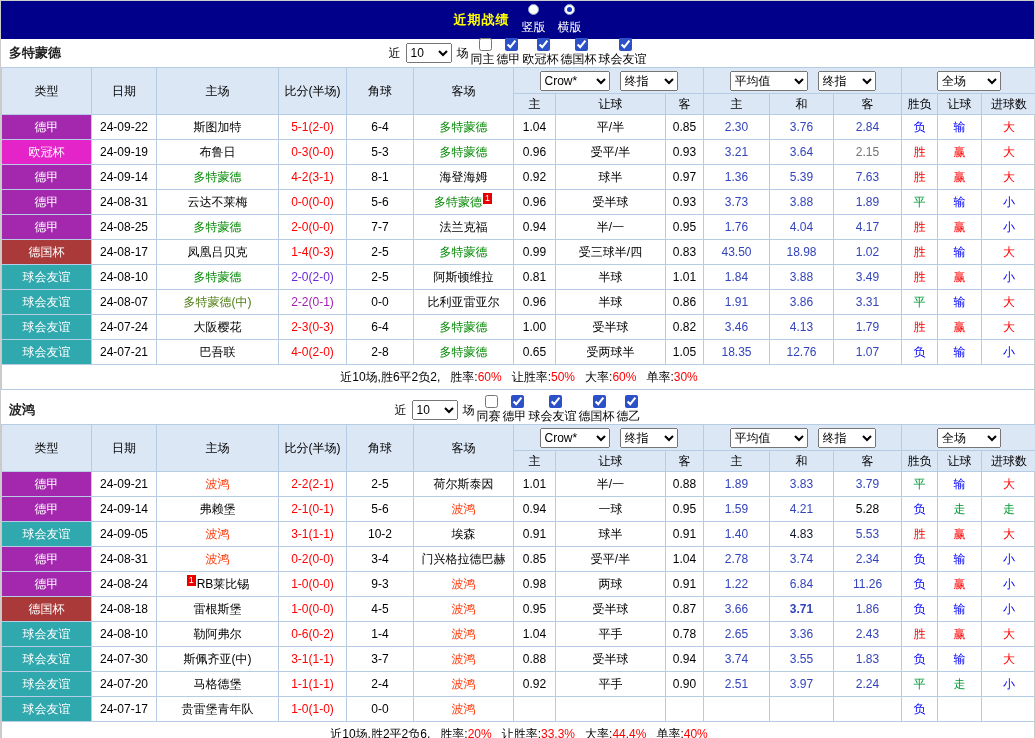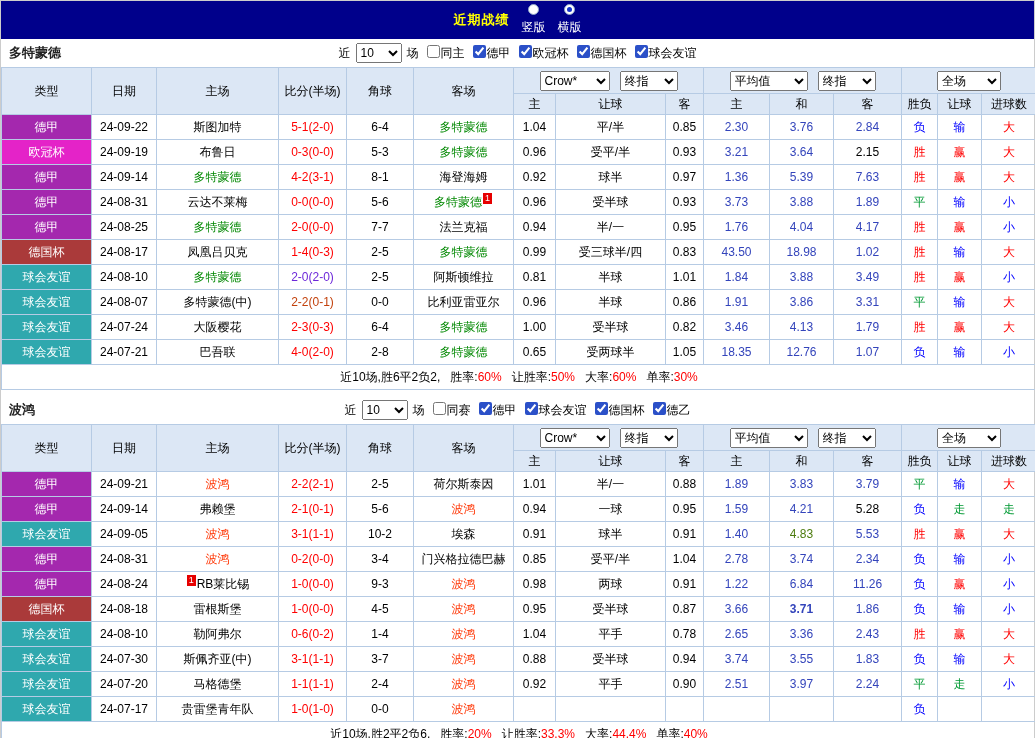--- a/index.html
+++ b/index.html
@@ -29,21 +29,21 @@
   }
 
   
   .team-section + .team-section { margin-top: 6px; }
   .section-titlebar { height: 28px; display: flex; align-items: center; position: relative; background: #fff; }
   .team-name { font-weight: bold; padding-left: 8px; font-size: 13px; color: #222; }
   .filter-controls {
     position: absolute; left: 50%; transform: translateX(-50%);
     display: flex; align-items: center; white-space: nowrap; gap: 2px;
   }
-  .cb-opt { display: inline-flex; align-items: flex-start; cursor: pointer; }
+  .cb-opt { display: inline-flex; align-items: center; cursor: pointer; flex-direction: column; }
   input[type="checkbox"] { accent-color: #2b50c8; width: 13px; height: 13px; margin: 0 1px 0 6px; }
 
   
   table { width: 100%; border-collapse: collapse; table-layout: fixed; }
   th, td {
     border: 1px solid #B6CBE4; text-align: center; height: 25px;
     padding: 0 2px; overflow: hidden; white-space: nowrap; font-weight: normal;
   }
   thead th { background: #DCE7F5; height: 26px; }
   thead tr.sub th { height: 21px; }
@@ -164,21 +164,21 @@
               <td>24-09-19</td>
               <td><span>布鲁日</span></td>
               <td style="color: rgb(255, 0, 0);">0-3(0-0)</td>
               <td>5-3</td>
               <td><span style="color: rgb(0, 136, 0);">多特蒙德</span></td>
               <td>0.96</td>
               <td>受平/半</td>
               <td>0.93</td>
               <td style="color: rgb(51, 68, 187);">3.21</td>
               <td style="color: rgb(51, 68, 187);">3.64</td>
-              <td style="color: #000000;">2.15</td>
+              <td style="color: #737373;">2.15</td>
               <td style="color: rgb(255, 0, 0);">胜</td>
               <td style="color: rgb(255, 0, 0);">赢</td>
               <td style="color: rgb(255, 0, 0);">大</td>
             </tr>
             <tr>
               <td class="badge" style="background: rgb(164, 40, 174);">德甲</td>
               <td>24-09-14</td>
               <td><span style="color: rgb(0, 136, 0);">多特蒙德</span></td>
               <td style="color: rgb(255, 0, 0);">4-2(3-1)</td>
               <td>8-1</td>
@@ -257,22 +257,22 @@
               <td style="color: rgb(51, 68, 187);">1.84</td>
               <td style="color: rgb(51, 68, 187);">3.88</td>
               <td style="color: rgb(51, 68, 187);">3.49</td>
               <td style="color: rgb(255, 0, 0);">胜</td>
               <td style="color: rgb(255, 0, 0);">赢</td>
               <td style="color: rgb(0, 0, 255);">小</td>
             </tr>
             <tr>
               <td class="badge" style="background: rgb(47, 168, 174);">球会友谊</td>
               <td>24-08-07</td>
-              <td><span style="color: #000000;">多特蒙德(中)</span></td>
-              <td style="color: #c2410c;">2-2(0-1)</td>
+              <td><span style="color: #4d7c0f;">多特蒙德(中)</span></td>
+              <td style="color: #a21caf;">2-2(0-1)</td>
               <td>0-0</td>
               <td><span>比利亚雷亚尔</span></td>
               <td>0.96</td>
               <td>半球</td>
               <td>0.86</td>
               <td style="color: rgb(51, 68, 187);">1.91</td>
               <td style="color: rgb(51, 68, 187);">3.86</td>
               <td style="color: rgb(51, 68, 187);">3.31</td>
               <td style="color: rgb(0, 153, 51);">平</td>
               <td style="color: rgb(0, 0, 255);">输</td>
@@ -430,21 +430,21 @@
               <td class="badge" style="background: rgb(47, 168, 174);">球会友谊</td>
               <td>24-09-05</td>
               <td><span style="color: rgb(255, 51, 0);">波鸿</span></td>
               <td style="color: rgb(255, 0, 0);">3-1(1-1)</td>
               <td>10-2</td>
               <td><span>埃森</span></td>
               <td>0.91</td>
               <td>球半</td>
               <td>0.91</td>
               <td style="color: rgb(51, 68, 187);">1.40</td>
-              <td style="color: #4d7c0f;">4.83</td>
+              <td style="color: #0f172a;">4.83</td>
               <td style="color: rgb(51, 68, 187);">5.53</td>
               <td style="color: rgb(255, 0, 0);">胜</td>
               <td style="color: rgb(255, 0, 0);">赢</td>
               <td style="color: rgb(255, 0, 0);">大</td>
             </tr>
             <tr>
               <td class="badge" style="background: rgb(164, 40, 174);">德甲</td>
               <td>24-08-31</td>
               <td><span style="color: rgb(255, 51, 0);">波鸿</span></td>
               <td style="color: rgb(255, 0, 0);">0-2(0-0)</td>

